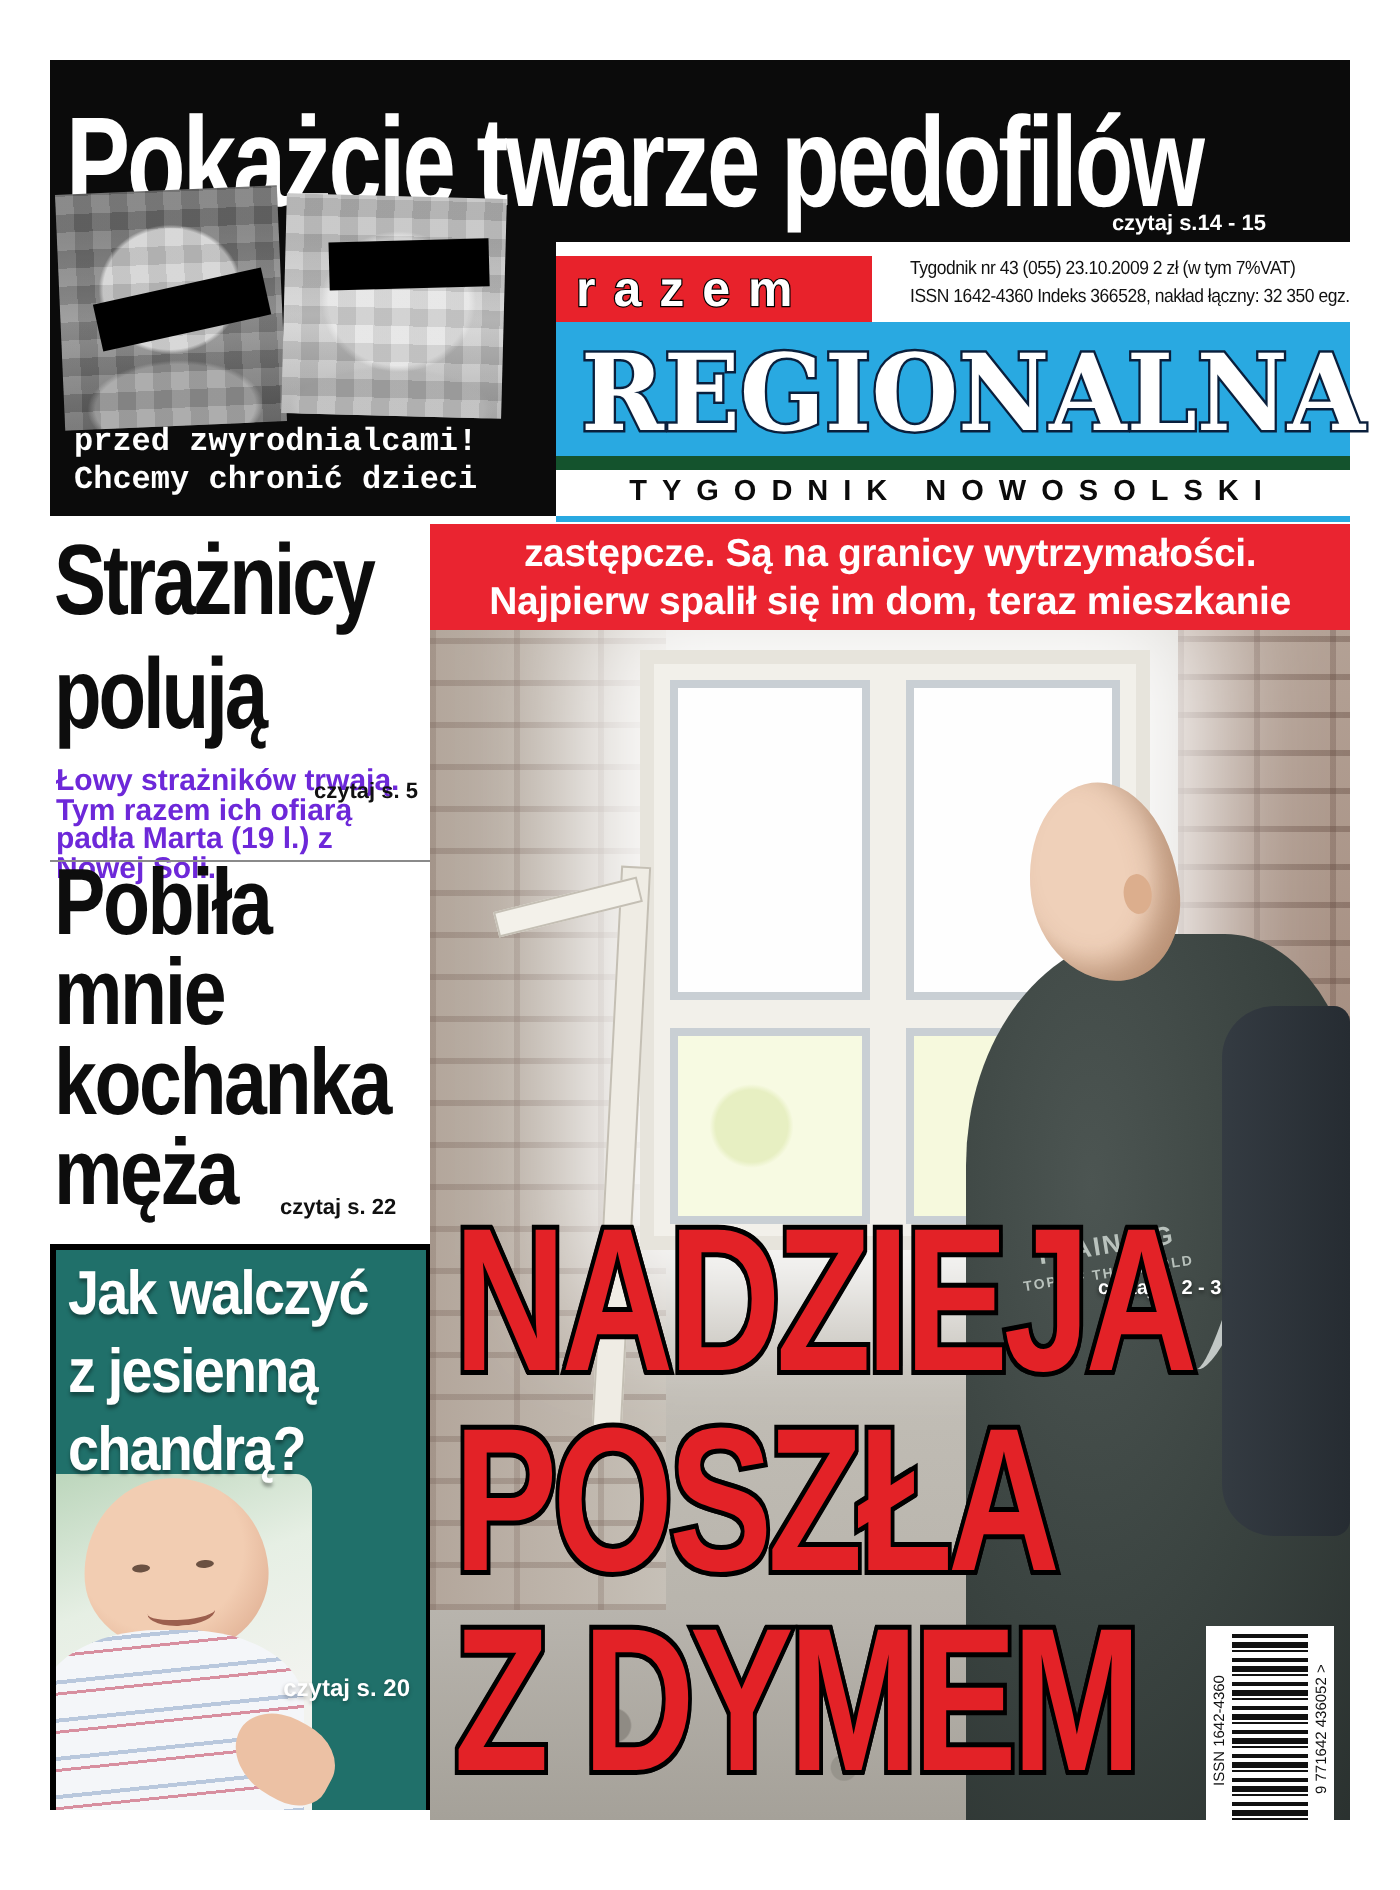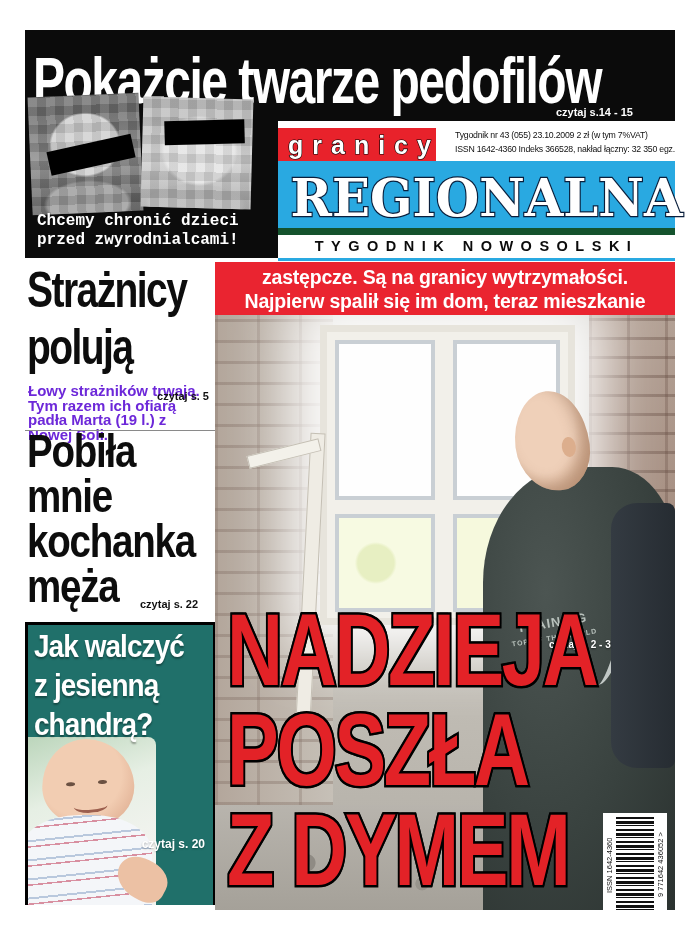--- a/index.html
+++ b/index.html
@@ -180,26 +180,26 @@
   <div class="suspect suspect-1">
     <div class="pixelate"></div>
     <div class="eye-bar eye-bar-1"></div>
   </div>
   <div class="suspect suspect-2">
     <div class="pixelate"></div>
     <div class="eye-bar eye-bar-2"></div>
   </div>
 
   <div class="caption">
+    <div>przed zwyrodnialcami!</div>
     <div>Chcemy chronić dzieci</div>
-    <div>przed zwyrodnialcami!</div>
   </div>
 
   <div class="gazeta-strip">
-    <div class="gazeta-text">granicy</div>
+    <div class="gazeta-text">razem</div>
   </div>
   <div class="issue-info">
     <div>Tygodnik nr 43 (055) 23.10.2009  2 zł (w tym 7%VAT)</div>
     <div>ISSN 1642-4360 Indeks 366528, nakład łączny: 32 350 egz.</div>
   </div>
   <div class="blue-box">
     <span class="logo-main">REGIONALNA</span>
   </div>
   <div class="logo-sub">TYGODNIK NOWOSOLSKI</div>
   <div class="logo-underline"></div>

